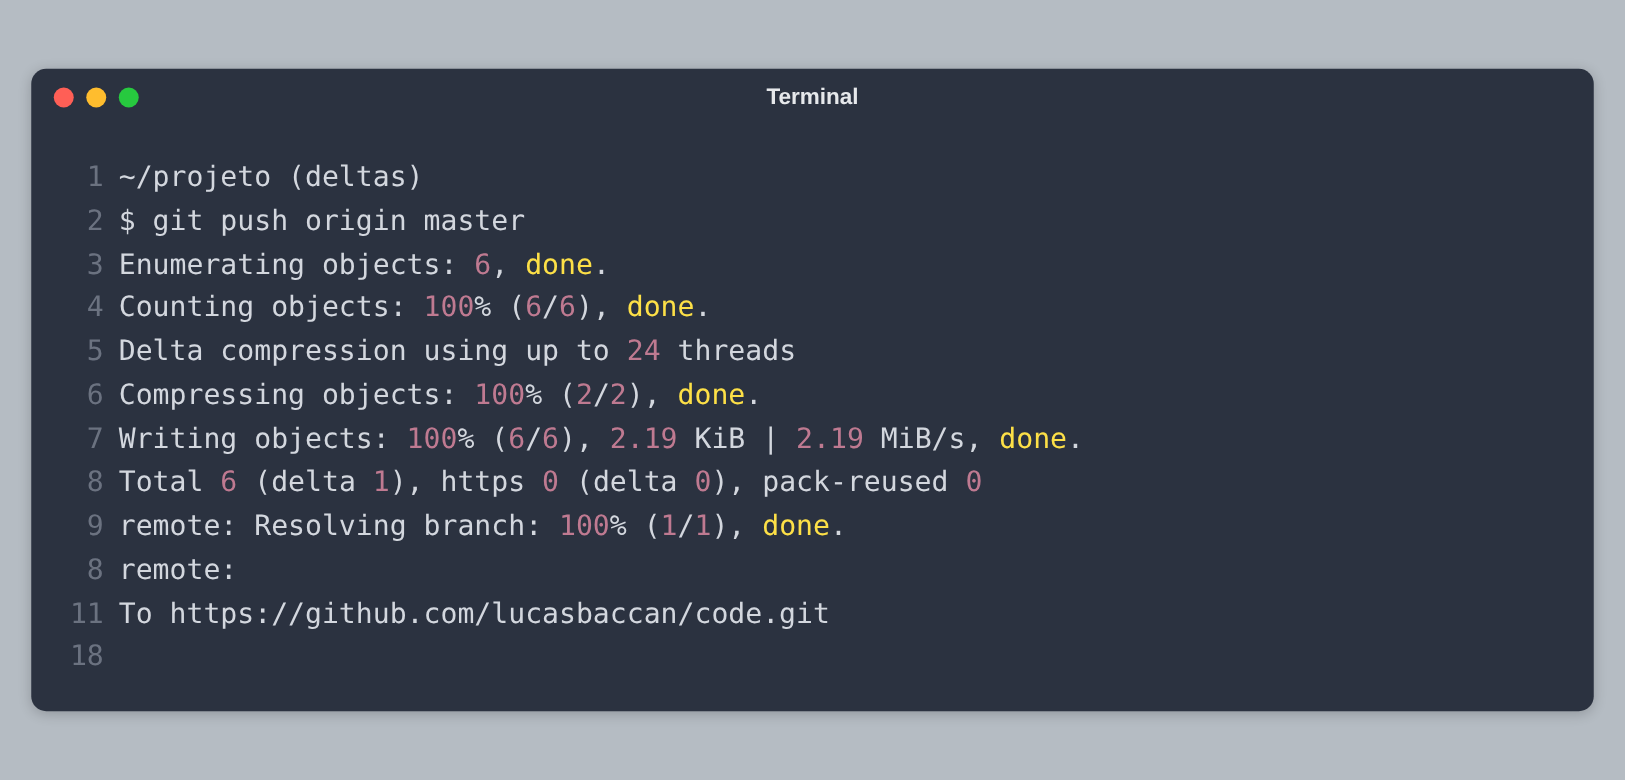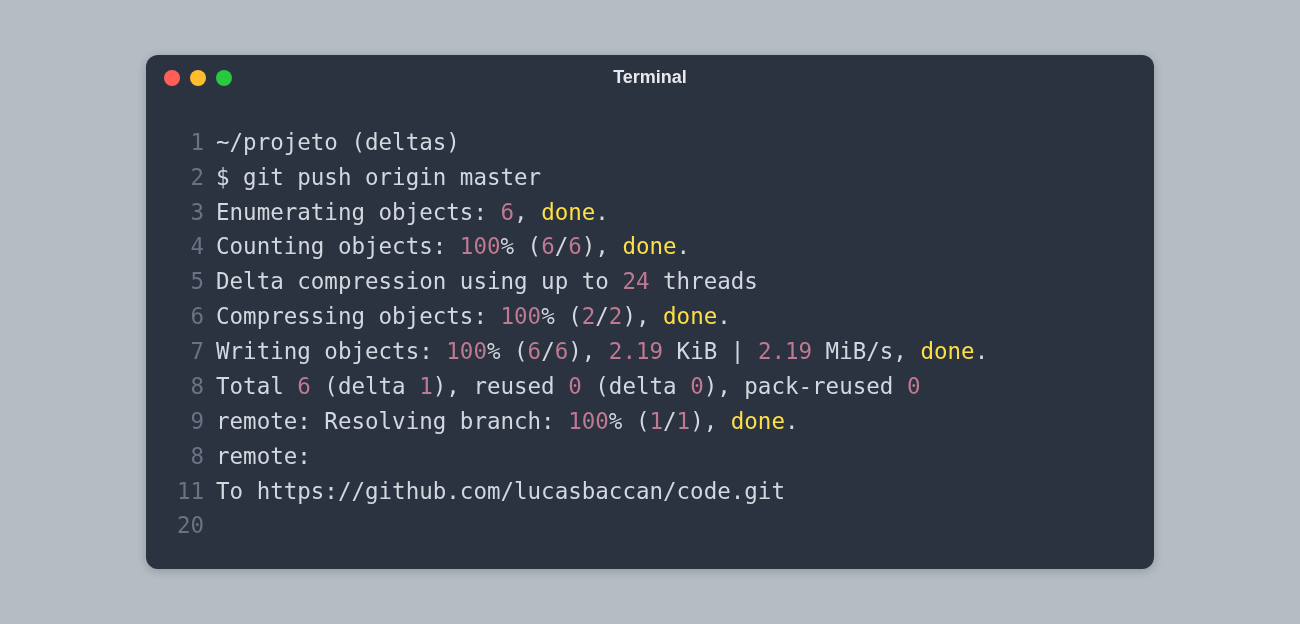--- a/index.html
+++ b/index.html
@@ -10,21 +10,21 @@
     body {
       background: #b5bcc3;
       width: 1300px;
       height: 624px;
       display: flex;
       align-items: center;
       justify-content: center;
       font-family: 'SF Mono', 'Menlo', 'Monaco', 'Consolas', monospace;
     }
     .terminal-window {
-      width: 1008px;
+      width: 1250px;
       background: #2b3240;
       border-radius: 12px;
       overflow: hidden;
       box-shadow: 0 2px 10px rgba(0,0,0,0.2);
     }
     .titlebar {
       height: 46px;
       display: flex;
       align-items: center;
       position: relative;
@@ -88,19 +88,19 @@
     <div class="window-title">Terminal</div>
   </div>
   <div class="terminal-body" id="terminal-body">
   <div class="line"><span class="lineno">1</span><span class="content"><span>~/projeto (deltas)</span></span></div>
       <div class="line"><span class="lineno">2</span><span class="content"><span>$ git push origin master</span></span></div>
       <div class="line"><span class="lineno">3</span><span class="content"><span>Enumerating objects: </span><span class="tok-num">6</span><span>, </span><span class="tok-kw">done</span><span>.</span></span></div>
       <div class="line"><span class="lineno">4</span><span class="content"><span>Counting objects: </span><span class="tok-num">100</span><span>% (</span><span class="tok-num">6</span><span>/</span><span class="tok-num">6</span><span>), </span><span class="tok-kw">done</span><span>.</span></span></div>
       <div class="line"><span class="lineno">5</span><span class="content"><span>Delta compression using up to </span><span class="tok-num">24</span><span> threads</span></span></div>
       <div class="line"><span class="lineno">6</span><span class="content"><span>Compressing objects: </span><span class="tok-num">100</span><span>% (</span><span class="tok-num">2</span><span>/</span><span class="tok-num">2</span><span>), </span><span class="tok-kw">done</span><span>.</span></span></div>
       <div class="line"><span class="lineno">7</span><span class="content"><span>Writing objects: </span><span class="tok-num">100</span><span>% (</span><span class="tok-num">6</span><span>/</span><span class="tok-num">6</span><span>), </span><span class="tok-num">2.19</span><span> KiB | </span><span class="tok-num">2.19</span><span> MiB/s, </span><span class="tok-kw">done</span><span>.</span></span></div>
-      <div class="line"><span class="lineno">8</span><span class="content"><span>Total </span><span class="tok-num">6</span><span> (delta </span><span class="tok-num">1</span><span>), reused </span><span class="tok-num">0</span><span> (delta </span><span class="tok-num">0</span><span>), pack-reused </span><span class="tok-num">0</span></span></div>
+      <div class="line"><span class="lineno">8</span><span class="content"><span>Total </span><span class="tok-num">6</span><span> (delta </span><span class="tok-num">1</span><span>), https </span><span class="tok-num">0</span><span> (delta </span><span class="tok-num">0</span><span>), pack-reused </span><span class="tok-num">0</span></span></div>
       <div class="line"><span class="lineno">9</span><span class="content"><span>remote: Resolving branch: </span><span class="tok-num">100</span><span>% (</span><span class="tok-num">1</span><span>/</span><span class="tok-num">1</span><span>), </span><span class="tok-kw">done</span><span>.</span></span></div>
       <div class="line"><span class="lineno">8</span><span class="content"><span>remote:</span></span></div>
       <div class="line"><span class="lineno">11</span><span class="content"><span>To https://github.com/lucasbaccan/code.git</span></span></div>
-      <div class="line"><span class="lineno">20</span></div>
+      <div class="line"><span class="lineno">18</span></div>
     </div>
 </div>
 
 </body></html>

